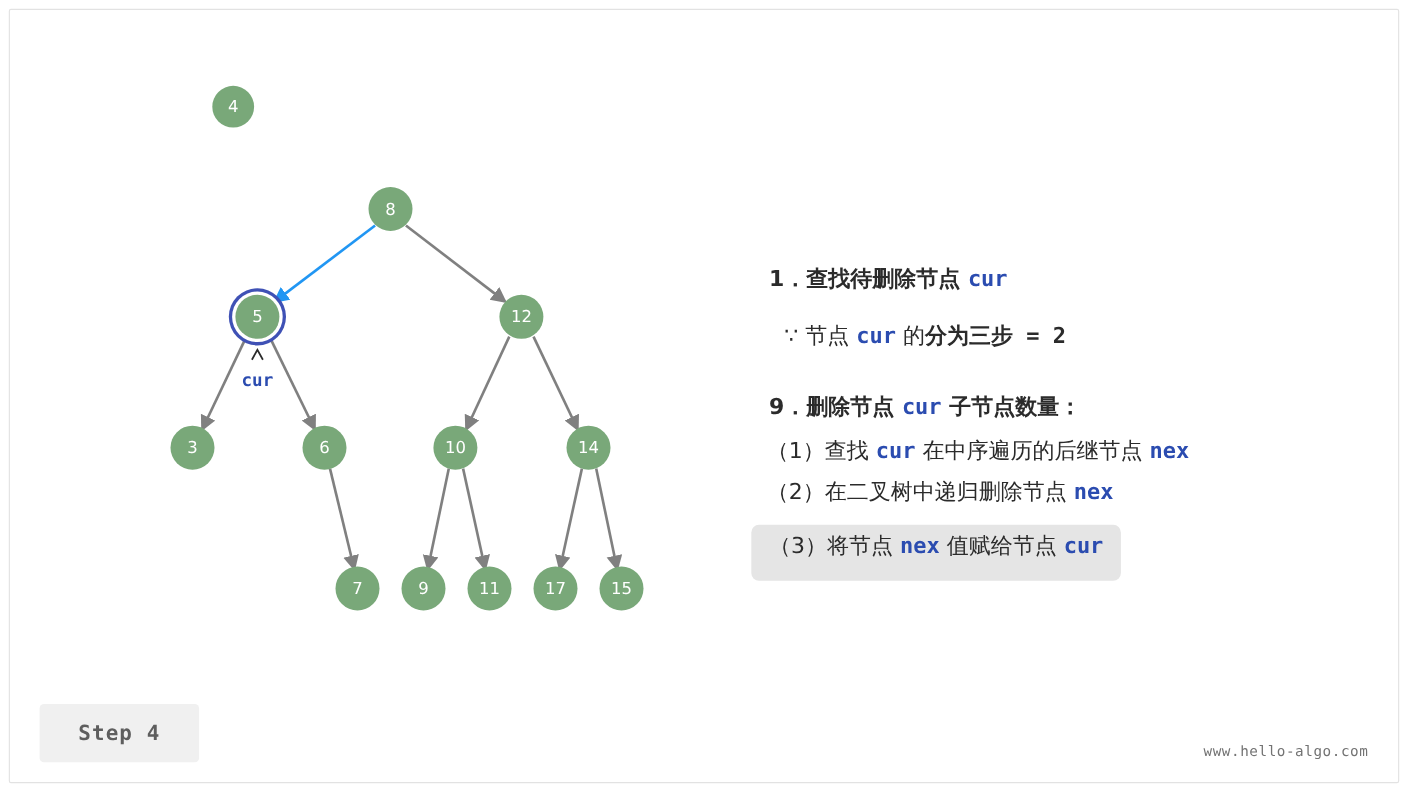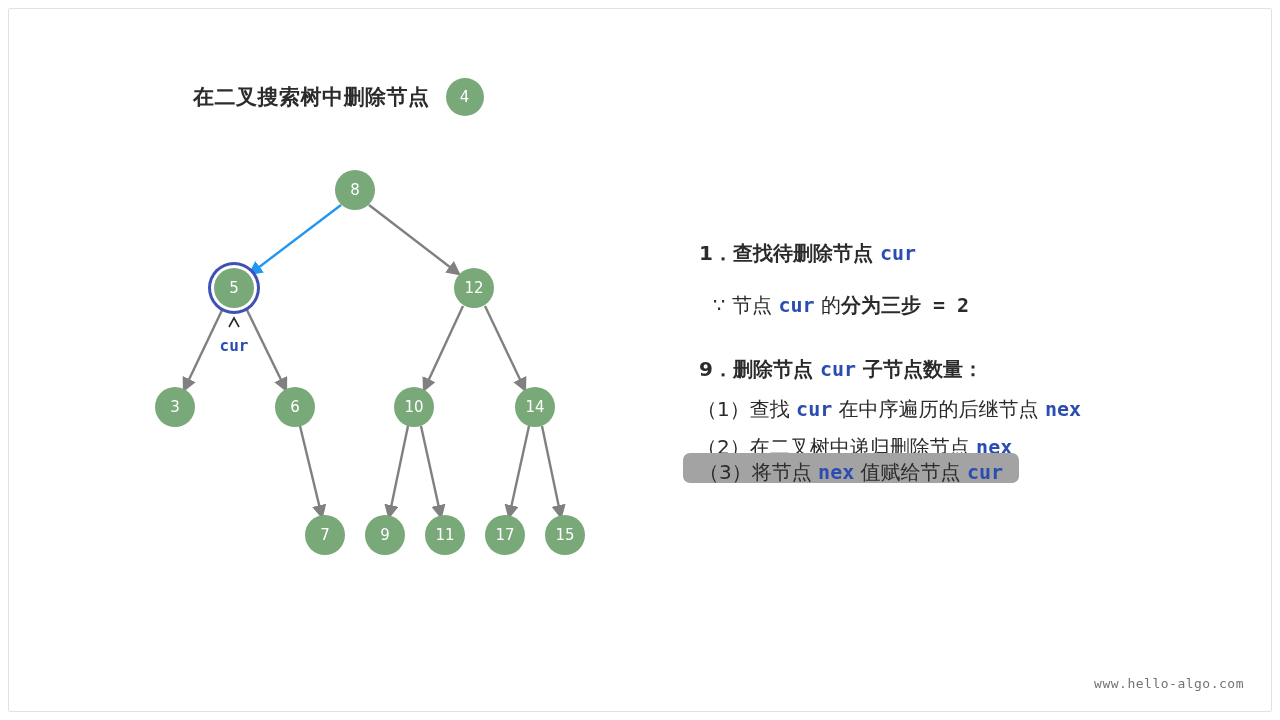--- a/index.html
+++ b/index.html
@@ -122,25 +122,25 @@
     font-weight: bold;
   }
   .row1 { position: absolute; left: 16px; top: 0px; }
   .row2 { position: absolute; left: 30px; top: 52px; font-weight: normal; }
   .row3 { position: absolute; left: 16px; top: 116px; }
   .row4 { position: absolute; left: 14px; top: 156px; font-weight: normal; }
   .row5 { position: absolute; left: 14px; top: 194px; font-weight: normal; }
   .row6 {
     position: absolute;
     left: 0px;
-    top: 210px;
+    top: 234px;
     font-weight: normal;
-    background: #a3a3a3;
+    background: #e5e5e5;
     border-radius: 7px;
-    padding: 9px 16px 1px 16px;
+    padding: 9px 16px 22px 16px;
   }
 
   
   #step-box {
     position: absolute;
     left: 36px;
     top: 640px;
     width: 145px;
     height: 53px;
     background: #f0f0f0;
@@ -169,21 +169,20 @@
   }
 </style>
 </head>
 <body>
 
 <div id="canvas">
 
   <div class="frame-border"></div>
 
   <div class="title-row">
-    <div class="title-text">在二叉搜索树中删除节点</div>
     <div class="title-badge">4</div>
   </div>
 
   <div id="tree-area">
 
     <svg width="660" height="620" style="position:absolute;left:0;top:0;">
       <defs>
         <marker id="arrow-grey" markerWidth="8" markerHeight="8" refX="5" refY="3" orient="auto">
           <path d="M0,0 L6,3 L0,6 z" fill="#808080"></path>
         </marker>
@@ -253,16 +252,19 @@
 
     <div class="exp-line row5">
       <span>（2）在二叉树中递归删除节点 </span><span class="mono">nex</span>
     </div>
 
     <div class="exp-line row6">
       <span>（3）将节点 </span><span class="mono">nex</span><span> 值赋给节点 </span><span class="mono">cur</span>
     </div>
   </div>
 
+  <div id="step-box">
+    <span class="step-text">Step 4</span>
+  </div>
 
   <div id="footer">www.hello-algo.com</div>
 
 </div>
 
 </body></html>

